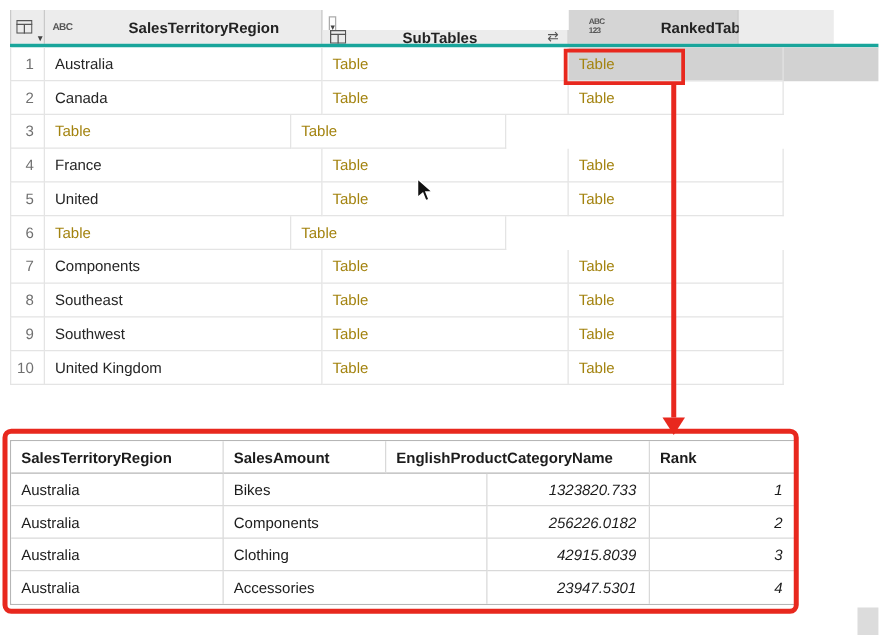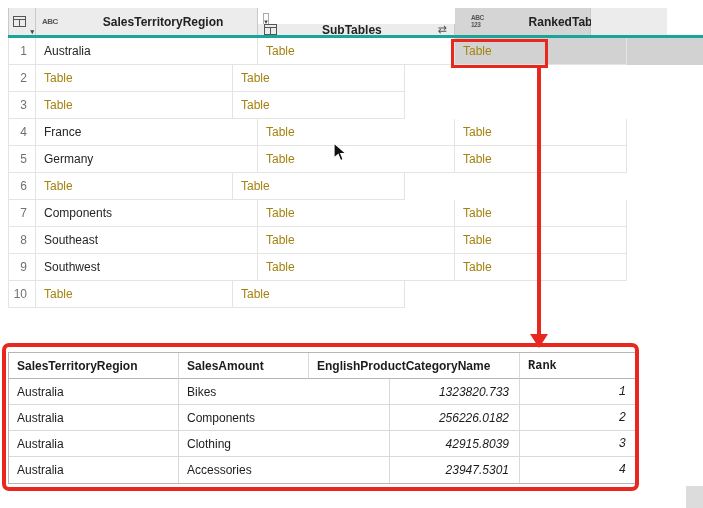--- a/index.html
+++ b/index.html
@@ -71,21 +71,21 @@
     display: flex; align-items: center;
     border-right: 1px solid #d9d9d9;
     border-bottom: 1px solid #d9d9d9;
     padding-left: 8px; color: #1c1c1c;
   }
   .p-row.p-head .p-cell { font-weight: bold; border-bottom: 1px solid #b6b6b6; }
   .p-row:last-child .p-cell { border-bottom: none; }
   .p-cell.c0 { width: 170px; }
   .p-cell.c1 { width: 211px; }
   .p-cell.c2 { width: 130px; }
-  .p-cell.c3 { width: 116px; border-right: none; font-family: Liberation Mono, monospace; }
+  .p-cell.c3 { width: 116px; border-right: none; }
   .p-cell.numeric { justify-content: flex-end; padding: 0 10px 0 0; font-style: italic; }
 
   
   .anno { position: absolute; pointer-events: none; }
   .anno-cell-box { left: 451px; top: 39px; width: 97px; height: 29px; border: 3px solid var(--annotation, #e8281e); }
   .anno-arrow-line { left: 537px; top: 68px; width: 4px; height: 266px; background: var(--annotation, #e8281e); }
   .anno-arrow-head { left: 530px; top: 334px; width: 0; height: 0;
     border-left: 9px solid transparent; border-right: 9px solid transparent;
     border-top: 14px solid var(--annotation, #e8281e); }
   .anno-rect { left: 2px; top: 343px; width: 637px; height: 148px; border: 4px solid var(--annotation, #e8281e); border-radius: 7px; }
@@ -142,40 +142,41 @@
   <div class="pq-body">
     <div class="pq-row selected">
       <div class="cell num">1</div>
       <div class="cell region">Australia</div>
       <div class="cell sub link">Table</div>
       <div class="cell ranked link">Table</div>
       <div class="cell filler"></div>
     </div>
     <div class="pq-row">
       <div class="cell num">2</div>
+      <div class="cell region">Canada</div>
       <div class="cell sub link">Table</div>
       <div class="cell ranked link">Table</div>
       <div class="cell filler"></div>
     </div>
     <div class="pq-row">
       <div class="cell num">3</div>
       <div class="cell sub link">Table</div>
       <div class="cell ranked link">Table</div>
       <div class="cell filler"></div>
     </div>
     <div class="pq-row">
       <div class="cell num">4</div>
       <div class="cell region">France</div>
       <div class="cell sub link">Table</div>
       <div class="cell ranked link">Table</div>
       <div class="cell filler"></div>
     </div>
     <div class="pq-row">
       <div class="cell num">5</div>
-      <div class="cell region">Germany</div>
+      <div class="cell region">United</div>
       <div class="cell sub link">Table</div>
       <div class="cell ranked link">Table</div>
       <div class="cell filler"></div>
     </div>
     <div class="pq-row">
       <div class="cell num">6</div>
       <div class="cell sub link">Table</div>
       <div class="cell ranked link">Table</div>
       <div class="cell filler"></div>
     </div>
@@ -195,20 +196,21 @@
     </div>
     <div class="pq-row">
       <div class="cell num">9</div>
       <div class="cell region">Southwest</div>
       <div class="cell sub link">Table</div>
       <div class="cell ranked link">Table</div>
       <div class="cell filler"></div>
     </div>
     <div class="pq-row">
       <div class="cell num">10</div>
+      <div class="cell region">United Kingdom</div>
       <div class="cell sub link">Table</div>
       <div class="cell ranked link">Table</div>
       <div class="cell filler"></div>
     </div>
   </div>
 
   <div class="preview">
     <div class="p-row p-head">
       <div class="p-cell c0">SalesTerritoryRegion</div>
       <div class="p-cell c2">SalesAmount</div>

